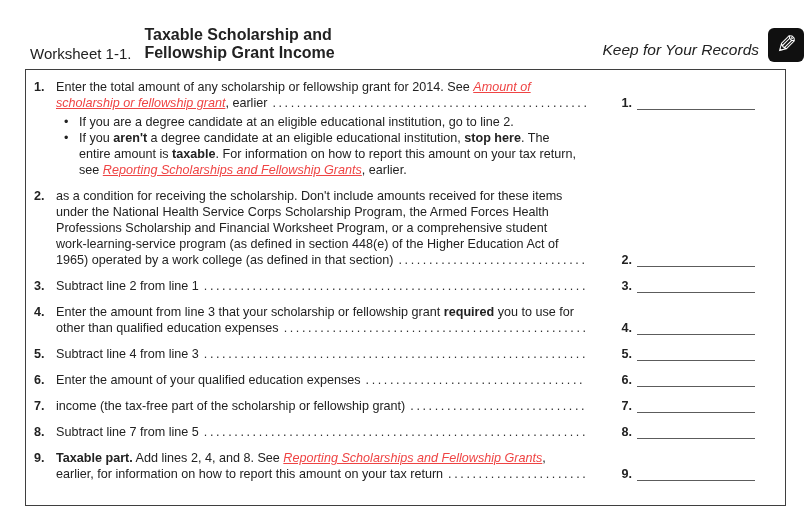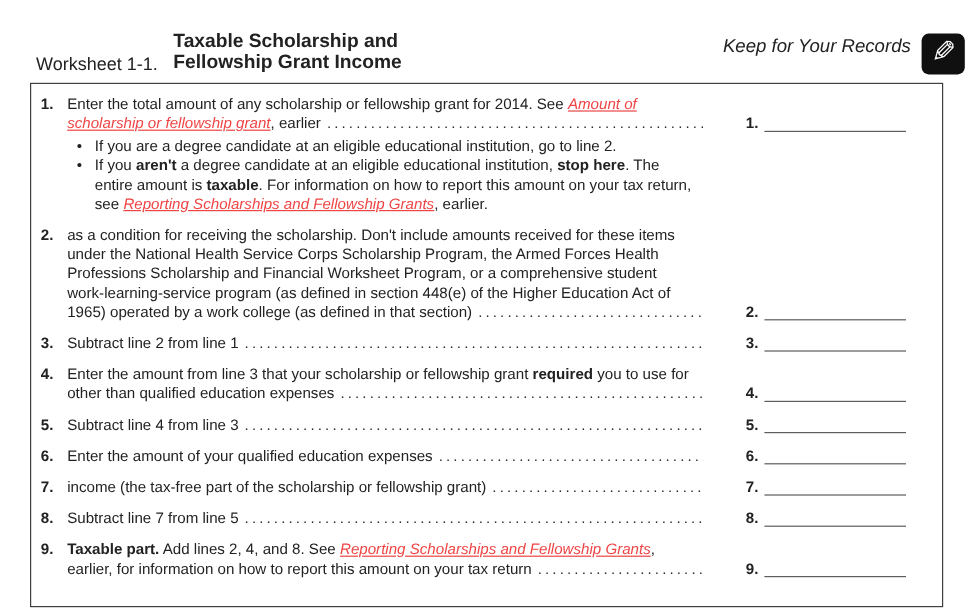--- a/index.html
+++ b/index.html
@@ -9,21 +9,21 @@
     font-family:"Liberation Sans", sans-serif;
     color:#222; overflow:hidden;
   }
   .page { width:809px; height:512px; position:relative; }
 
   
   .header { display:flex; align-items:flex-end; padding:26px 5px 0 30px; }
   .ws-label { font-size:15px; padding-top:1px; white-space:nowrap; }
   .title { margin-left:13px; font-weight:bold; font-size:16px; line-height:18px; }
   .keep { margin-left:auto; display:flex; align-items:flex-end; gap:9px; }
-  .keep-text { font-style:italic; font-weight:500; font-size:15.5px; margin-bottom:14px; white-space:nowrap; }
+  .keep-text { font-style:italic; font-weight:500; font-size:15.5px; margin-bottom:3px; white-space:nowrap; }
   .pencil { width:36px; height:34px; background:#101010; border-radius:6px;
             display:flex; align-items:center; justify-content:center; }
   .pencil span { color:#fff; font-size:25px; line-height:1; transform:scaleX(-1) translateY(-1px); }
 
   
   .box {
     margin:7px 23px 0 25px;
     border:1.6px solid #3f3f3f;
     padding:9px 30px 10px 8px;
     min-height:437px;

